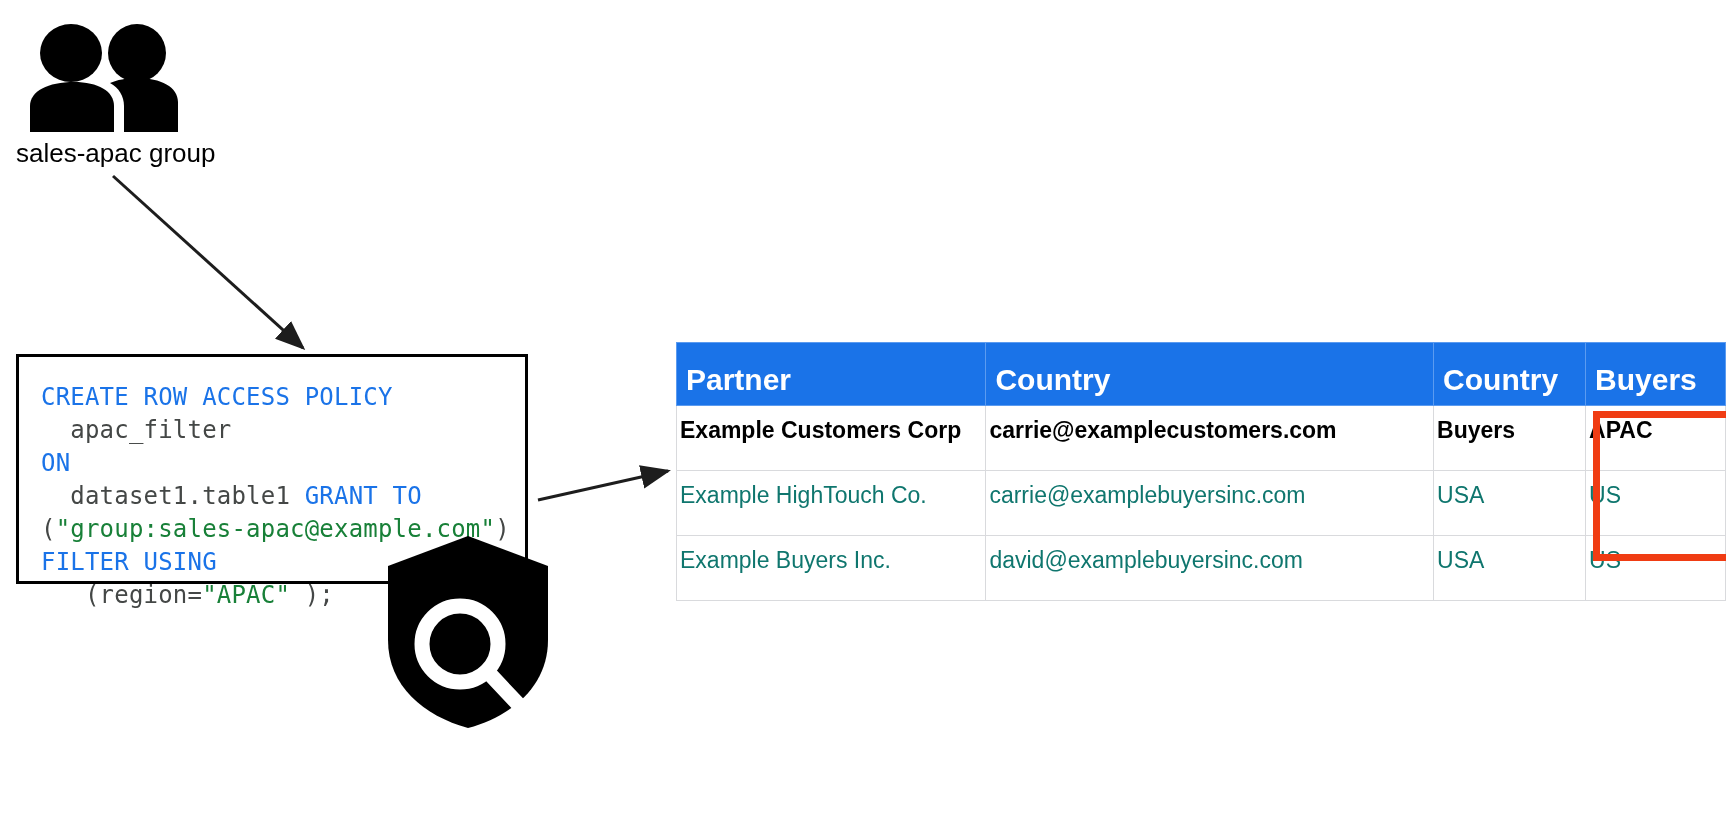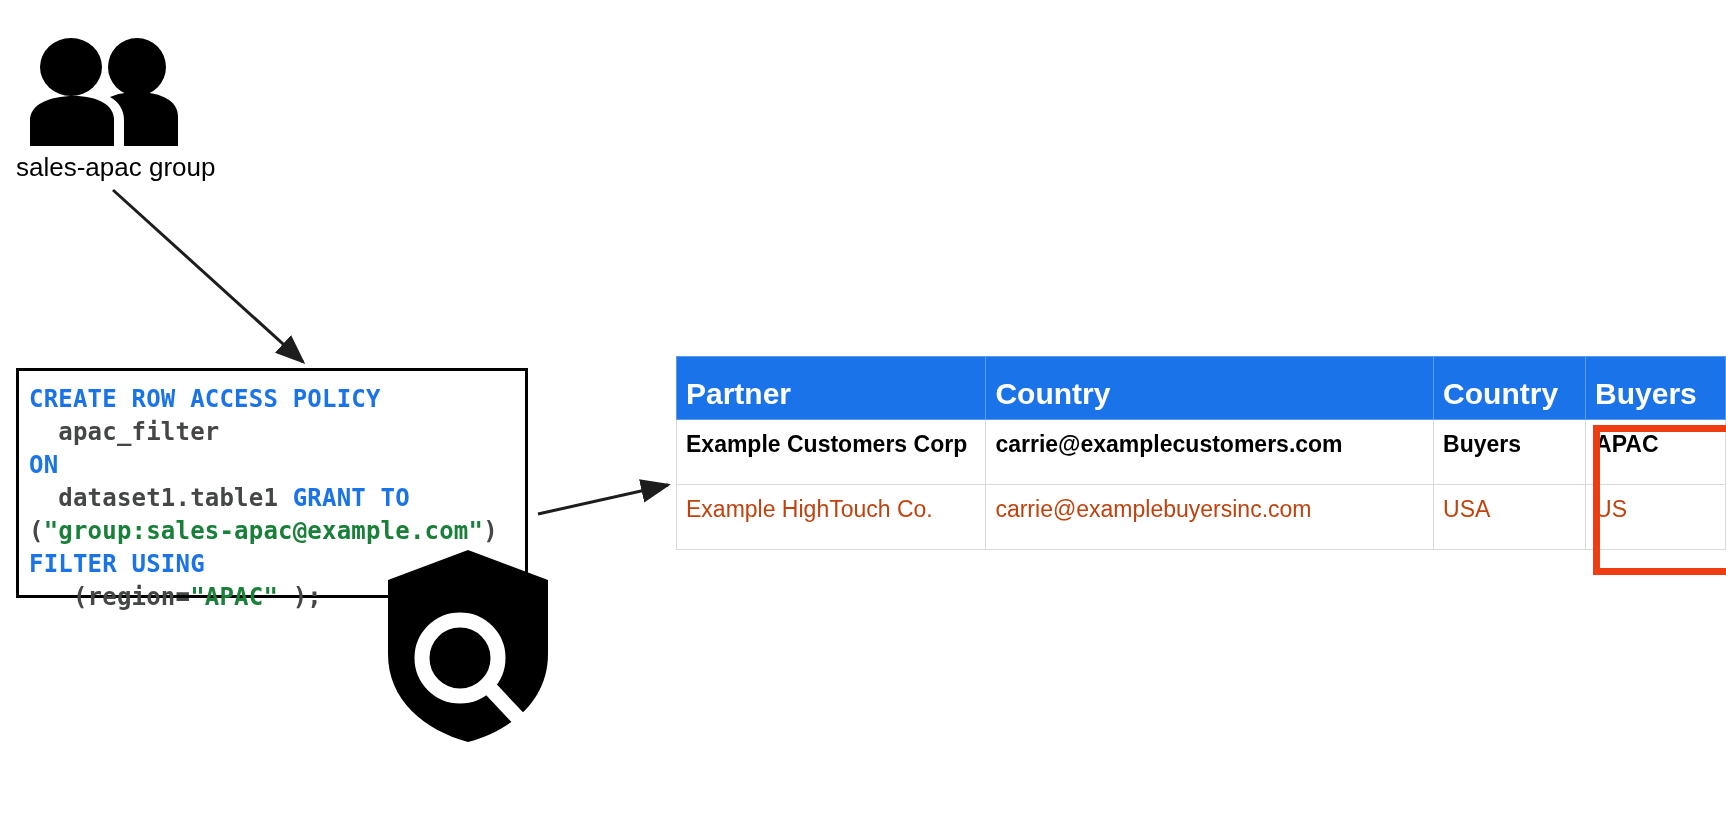--- a/index.html
+++ b/index.html
@@ -10,21 +10,21 @@
   body {
     width: 1726px;
     height: 814px;
     position: relative;
     font-family: "Liberation Sans", sans-serif;
     overflow: hidden;
   }
 
   #stage {
     position: absolute;
-    left: 0; top: 14px;
+    left: 0; top: 0;
     width: 1726px;
     height: 790px;
   }
 
   
   .group-icon {
     position: absolute;
     left: 18px;
     top: 24px;
     width: 180px;
@@ -55,28 +55,27 @@
     left: 16px;
     top: 354px;
     width: 512px;
     height: 230px;
     box-sizing: border-box;
     border: 3px solid #000000;
     background: #ffffff;
     padding: 8px 10px 6px 6px;
   }
   .code-pre {
-    margin: 4px;
+    margin: 16px;
     font-family: "DejaVu Sans Mono", "Liberation Mono", monospace;
     font-size: 24px;
     line-height: 33px;
     color: #444746;
     white-space: pre;
     letter-spacing: 0.2px;
-    font-weight: bold;
   }
   .kw  { color: #1a73e8; }
   .str { color: #188038; }
   .pln { color: #444746; }
 
   
   .shield-icon {
     position: absolute;
     left: 388px;
     top: 536px;
@@ -91,21 +90,21 @@
     top: 342px;
     border-collapse: collapse;
     table-layout: fixed;
     font-size: 23px;
   }
   .data-table th,
   .data-table td {
     border: 1px solid #d9dadd;
     text-align: left;
     vertical-align: top;
-    padding: 10px 9px 26px 9px;
+    padding: 10px 9px 26px 3px;
     box-sizing: border-box;
   }
   .data-table thead th {
     background: #1a73e8;
     color: #ffffff;
     font-weight: bold;
     font-size: 30px;
     border-color: #5b9bf0;
     padding: 21px 9px 9px 9px;
     height: 54px;
@@ -116,21 +115,21 @@
   col.c-contact  { width: 448px; }
   col.c-country  { width: 152px; }
   col.c-region   { width: 140px; }
 
   tr.row-active td {
     color: #000000;
     font-weight: bold;
     line-height: 1.22;
   }
   tr.row-dim td {
-    color: #c2410c;
+    color: #0f766e;
     font-weight: normal;
     line-height: 1.22;
   }
 
   
   .highlight-box {
     position: absolute;
     left: 1593px;
     top: 411px;
     width: 141px;
@@ -204,18 +203,24 @@
         <td>carrie@examplecustomers.com</td>
         <td>Buyers</td>
         <td>APAC</td>
       </tr>
       <tr class="row-dim">
         <td>Example HighTouch Co.</td>
         <td>carrie@examplebuyersinc.com</td>
         <td>USA</td>
         <td>US</td>
       </tr>
+      <tr class="row-dim">
+        <td>Example Buyers Inc.</td>
+        <td>david@examplebuyersinc.com</td>
+        <td>USA</td>
+        <td>US</td>
+      </tr>
     </tbody>
   </table>
 
   <div class="highlight-box"></div>
 
 </div>
 
 </body></html>

